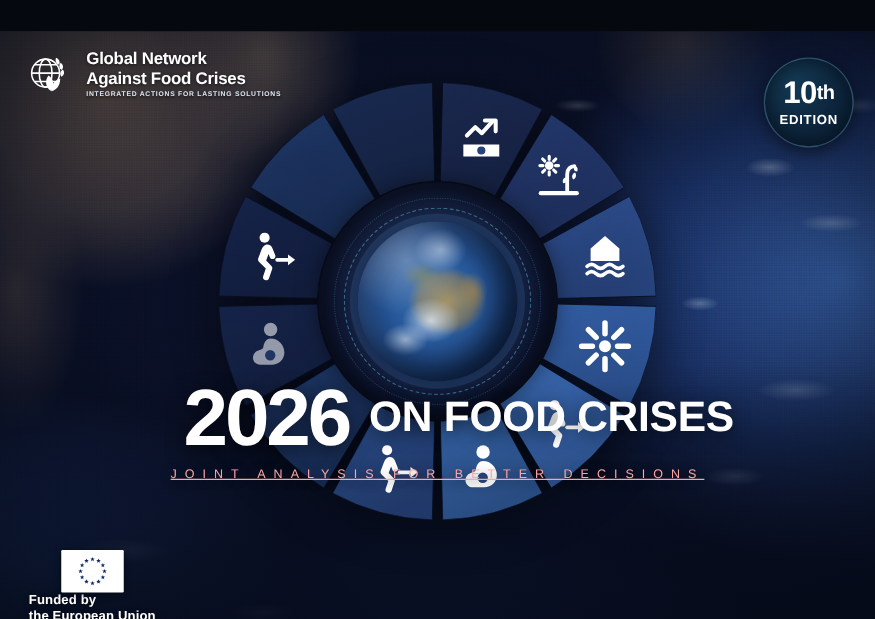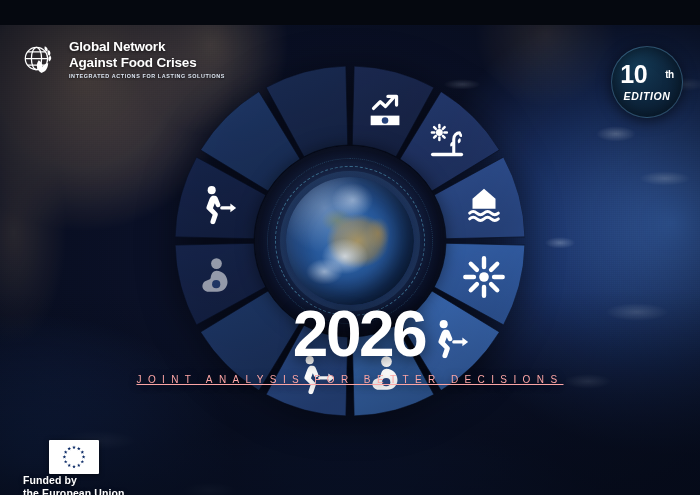--- a/index.html
+++ b/index.html
@@ -159,23 +159,23 @@
     width:72px;height:72px;border-radius:50%;
     background:radial-gradient(circle at 34% 28%, #143a55 0%, #0e2840 46%, #081a2e 100%);
     border:1px solid rgba(120,180,215,.30);
     box-shadow:0 3px 14px rgba(0,0,0,.55), inset 0 0 16px rgba(0,0,0,.5);
     display:flex;flex-direction:column;align-items:center;justify-content:center;
   }
   .ed-num{
     color:#fff;font-weight:bold;font-size:25px;line-height:1;
     letter-spacing:-.5px;display:flex;align-items:center;
   }
-  .ed-sup{font-size:10px;font-weight:bold;line-height:1;margin-top:1px;padding-left:18px;}
+  .ed-sup{font-size:16px;font-weight:bold;line-height:1;margin-top:1px;}
   .ed-word{
-    color:#fff;font-weight:bold;font-size:10.5px;letter-spacing:.6px;margin-top:3px;font-style:italic;
+    color:#fff;font-weight:bold;font-size:10.5px;letter-spacing:.6px;margin-top:3px;
   }
 
   
   #title-block{
     position:absolute;left:0;right:0;top:281px;
     display:flex;flex-direction:column;align-items:center;
   }
   .title-row{
     display:flex;align-items:center;justify-content:center;
     gap:16px;width:100%;padding-left:34px;
@@ -422,20 +422,21 @@
       <span>10</span>
       <span class="ed-sup">th</span>
     </span>
     <span class="ed-word">EDITION</span>
   </div>
 
   <div id="title-block">
     <div class="title-row">
       <span class="year">2026</span>
       <span class="title-lines">
+        <span class="tl">ON FOOD CRISES</span>
       </span>
     </div>
     <span class="subtitle">JOINT ANALYSIS FOR BETTER DECISIONS</span>
   </div>
 
   <div id="eu-funding">
     <span class="eu-flag">
       <svg viewBox="0 0 50 34" id="eu-stars-svg">
           <path d="M25.00 5.50 L25.48 6.74 L26.81 6.81 L25.78 7.65 L26.12 8.94 L25.00 8.22 L23.88 8.94 L24.22 7.65 L23.19 6.81 L24.52 6.74 Z" fill="#0b2a66"></path>
           <path d="M29.80 6.79 L30.28 8.02 L31.61 8.10 L30.58 8.94 L30.92 10.22 L29.80 9.51 L28.68 10.22 L29.02 8.94 L27.99 8.10 L29.32 8.02 Z" fill="#0b2a66"></path>

